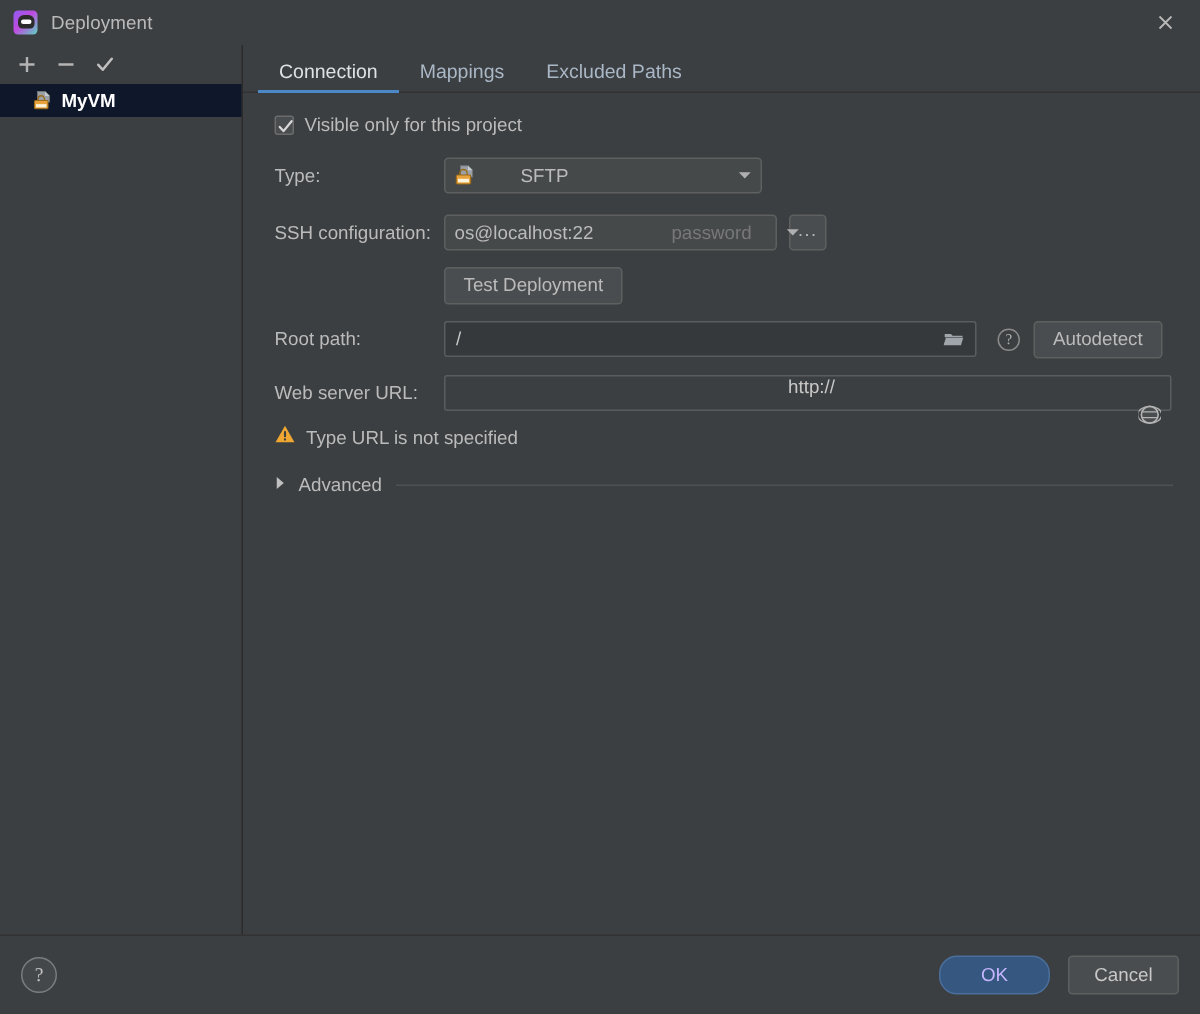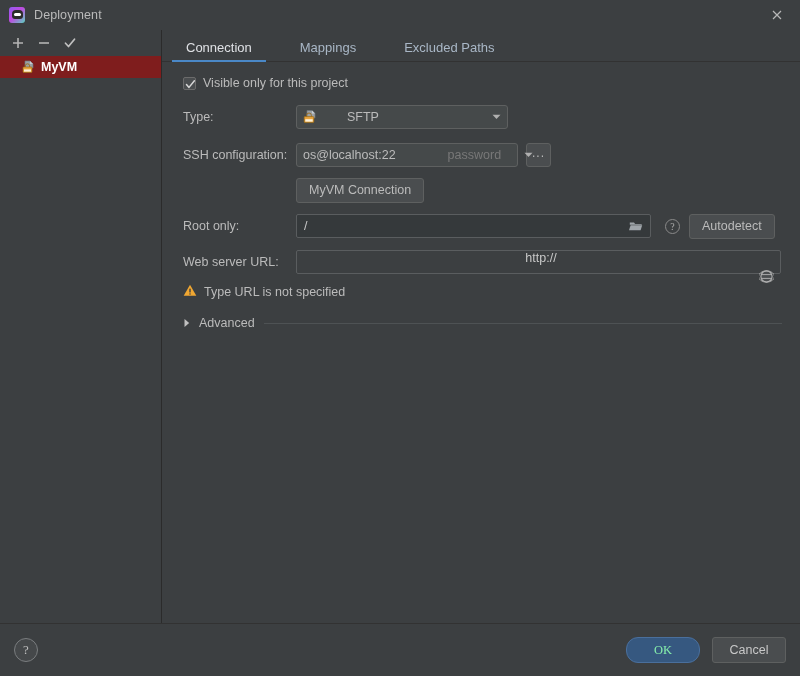--- a/index.html
+++ b/index.html
@@ -102,21 +102,21 @@
   .lp-list { flex: 1 1 auto; padding-top: 0; }
   .lp-item {
     height: 22px;
     display: flex; align-items: center;
     padding-left: 22px;
     gap: 5px;
     font-size: 12.5px;
     cursor: default;
   }
   .lp-item.selected {
-    background: #7f1d1d;
+    background: #0f172a;
     color: #ffffff;
     font-weight: bold;
   }
   .sftp-icon {
     width: 14px; height: 14px;
     position: relative;
     flex: 0 0 auto;
   }
 
   
@@ -127,21 +127,20 @@
     background: #3c3f41;
   }
 
   .tabs {
     height: 32px;
     display: flex;
     align-items: flex-end;
     padding-left: 10px;
     border-bottom: 1px solid #323232;
     flex: 0 0 auto;
-    gap: 20px;
   }
   .tab {
     padding: 0 14px 7px 14px;
     font-size: 13px;
     color: #a9b7c6;
     cursor: default;
     position: relative;
     line-height: 1;
   }
   .tab.active { color: #dfe1e5; }
@@ -331,25 +330,24 @@
   }
   .footer-right {
     margin-left: auto;
     display: flex; align-items: center; gap: 12px;
   }
   .btn-ok {
     min-width: 74px; height: 26px;
     background: #365880;
     border: 1px solid #4a6f9c;
     border-radius: 12px;
-    color: #86efac;
-    font-size: 12.5px;
-    display: flex; align-items: center; justify-content: center;
-    cursor: default;
-    font-family: Liberation Serif, serif;
+    color: #c4b5fd;
+    font-size: 12.5px;
+    display: flex; align-items: center; justify-content: center;
+    cursor: default;
   }
   .btn-cancel {
     min-width: 74px; height: 26px;
     background: #4a4d4f;
     border: 1px solid #5e6060;
     border-radius: 3px;
     color: #c8c8c8;
     font-size: 12.5px;
     display: flex; align-items: center; justify-content: center;
     cursor: default;
@@ -455,25 +453,25 @@
               <svg width="9" height="6" viewBox="0 0 9 6">
                   <path d="M0.5 0.8 L4.5 5 L8.5 0.8 Z" fill="#b0b0b0"></path>
                 </svg>
             </span>
           </div>
           <div class="dots-btn">...</div>
         </div>
 
         <div class="field-row test-row">
           <span class="spacer"></span>
-          <div class="btn">MyVM Connection</div>
+          <div class="btn">Test Deployment</div>
         </div>
 
         <div class="field-row root-row">
-          <span class="field-label">Root only:</span>
+          <span class="field-label">Root path:</span>
           <div class="textfield tf-root">
             <span>/</span>
             <span class="tf-icon">
               <svg width="14" height="12" viewBox="0 0 14 12">
                 <path d="M0.8 2.6 h4.2 l1.1 1.3 h6.6 v0.9 h-11.9 z" fill="#9fa5aa"></path>
                 <path d="M1.6 5.2 h11.6 l-1.6 5 h-11.6 z" fill="#9fa5aa"></path>
               </svg>
             </span>
           </div>
           <span class="help-circle">?</span>

